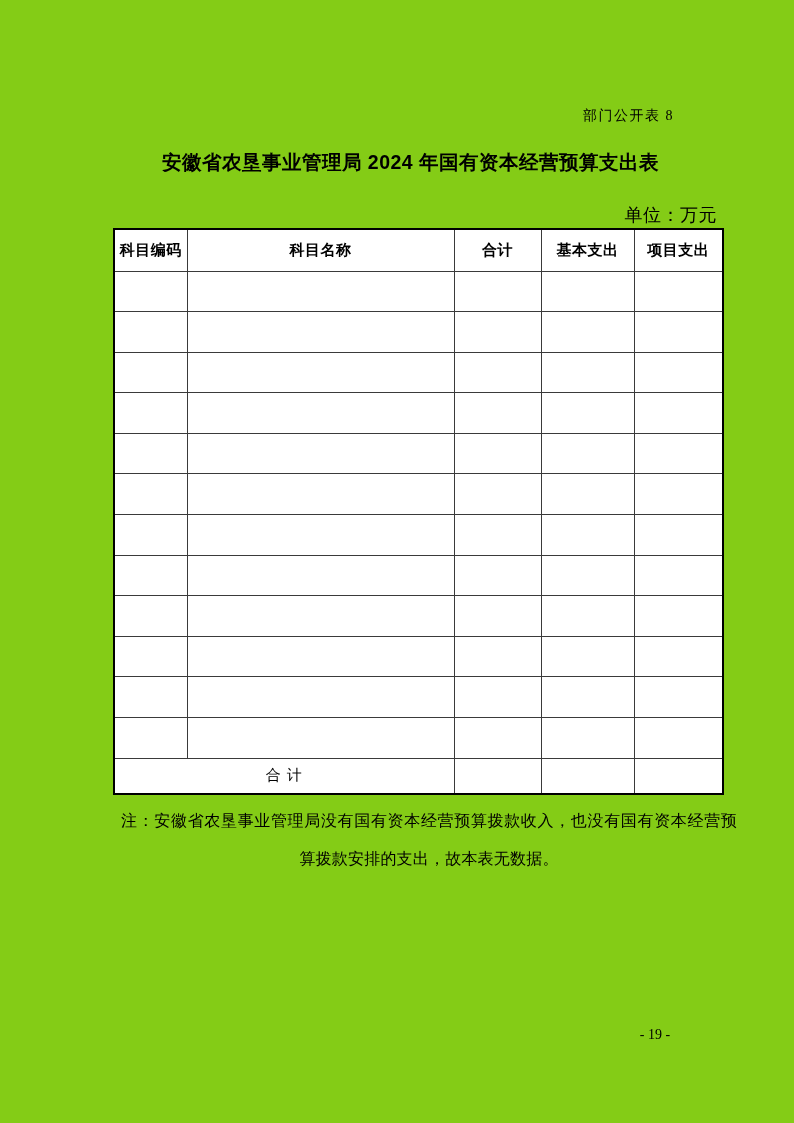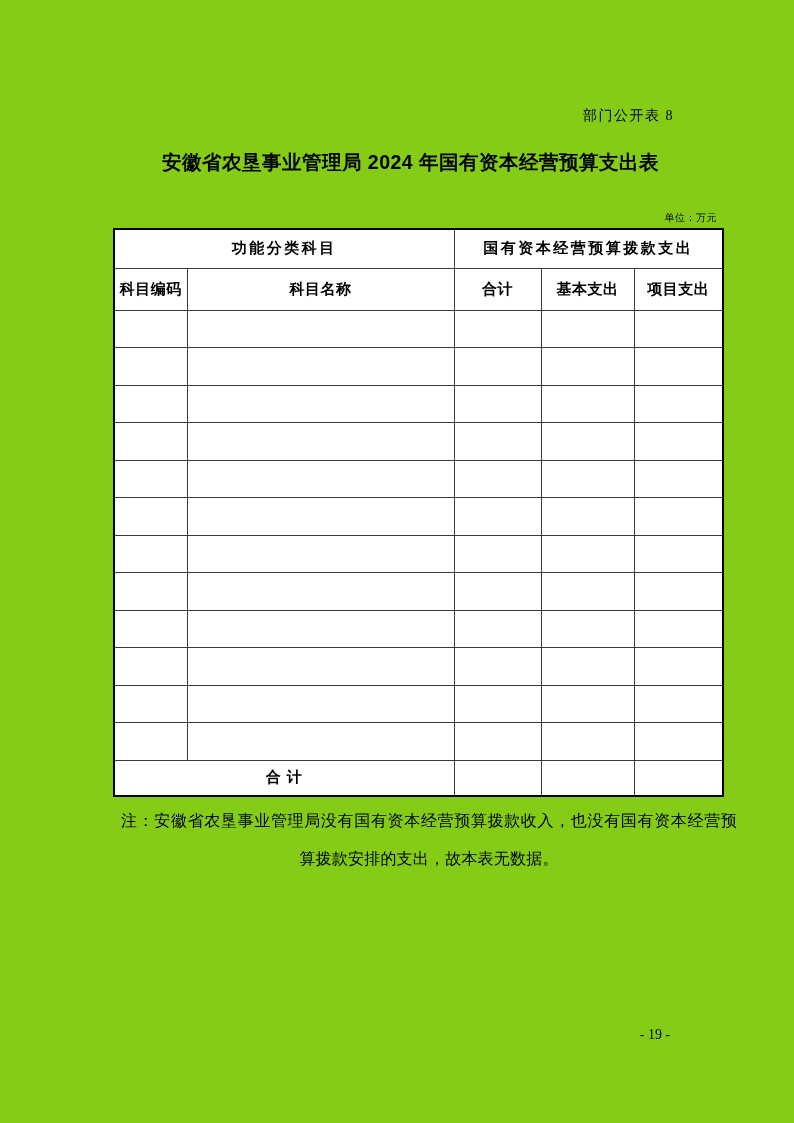--- a/index.html
+++ b/index.html
@@ -24,22 +24,22 @@
   .title {
     position: absolute; top: 149px; left: 0; width: 794px;
     text-align: center;
     font-family: "Liberation Sans", sans-serif;
     font-size: 19.5px; font-weight: bold;
     letter-spacing: 0.5px;
     white-space: nowrap;
     padding-left: 27px;
   }
   .unit-label {
-    position: absolute; top: 211px; right: 77px;
-    font-size: 10px; letter-spacing: 0.5px;
+    position: absolute; top: 203px; right: 77px;
+    font-size: 18px; letter-spacing: 0.5px;
     white-space: nowrap;
   }
   table.budget {
     position: absolute; top: 228px; left: 113px;
     width: 609px; height: 567px;
     border-collapse: collapse; table-layout: fixed;
     border: 2px solid #000000;
     background: #ffffff;
   }
   table.budget th, table.budget td {
@@ -50,21 +50,21 @@
   table.budget th {
     font-family: "Liberation Sans", sans-serif;
     font-weight: bold; font-size: 15px;
   }
   tr.group-header-row th { height: 39px; letter-spacing: 2.5px; }
   tr.col-header-row th { height: 42px; letter-spacing: 0.5px; }
   tr.body-row td { height: 37.5px; }
   tr.total-row td {
     height: 36px;
     font-family: "Liberation Sans", sans-serif;
-    font-weight: bold; font-size: 15px;
+    font-weight: normal; font-size: 15px;
     letter-spacing: 1px;
     margin-left: 46px;
   }
   .note {
     position: absolute; top: 802px; left: 121px; width: 616px;
     font-size: 16px; line-height: 38px;
     letter-spacing: 0.2px;
   }
   .note .note-line-1 { text-align: justify; text-align-last: justify; }
   .note .note-line-2 { text-align: center; }
@@ -87,24 +87,20 @@
 
   <table class="budget">
     <colgroup>
       <col style="width:73px">
       <col style="width:267px">
       <col style="width:87px">
       <col style="width:93px">
       <col style="width:89px">
     </colgroup>
     <thead>
-      <tr class="group-header-row">
-        <th colspan="2">功能分类科目</th>
-        <th colspan="3">国有资本经营预算拨款支出</th>
-      </tr>
       <tr class="col-header-row">
         <th>科目编码</th>
         <th>科目名称</th>
         <th>合计</th>
         <th>基本支出</th>
         <th>项目支出</th>
       </tr>
     </thead>
     <tbody>
         <tr class="body-row">

